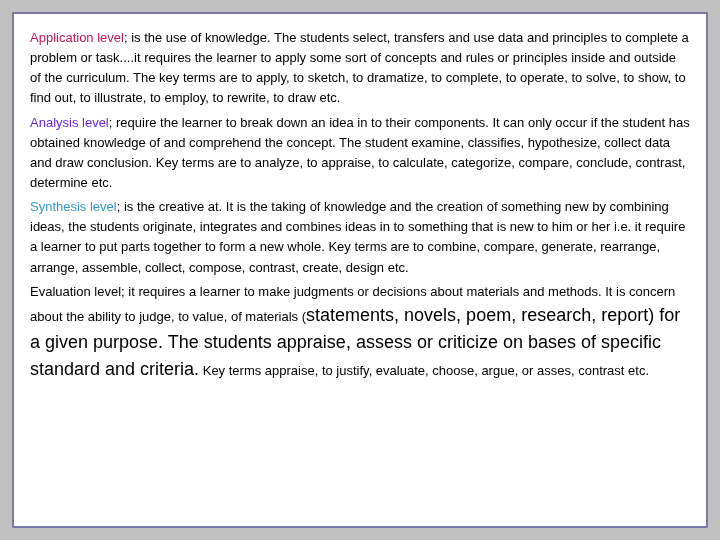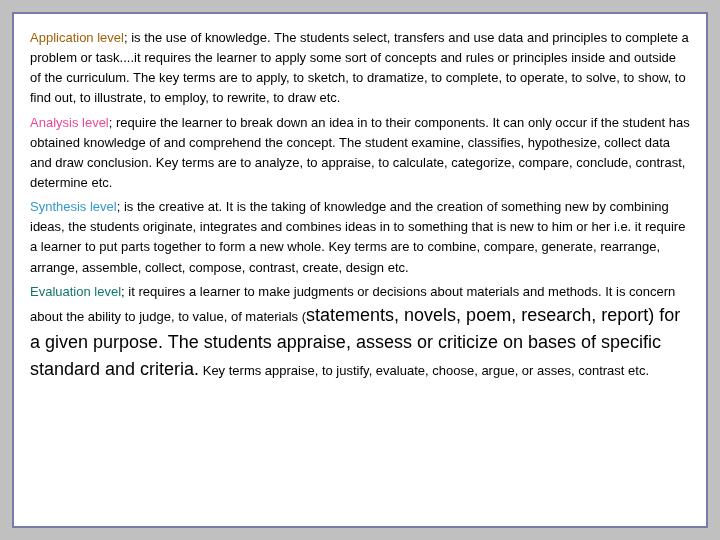--- a/index.html
+++ b/index.html
@@ -27,35 +27,35 @@
       overflow: hidden;
     }
 
     .text-block {
       font-size: 13px;
       line-height: 1.55;
       color: #000000;
     }
 
     .application-label {
-      color: #a16207;
+      color: #be185d;
     }
 
     .analysis-label {
-      color: #ec4899;
+      color: #6d28d9;
       margin-top: 6px;
     }
 
     .synthesis-label {
       color: #3399cc;
       text-align: right;
     }
 
     .evaluation-label {
-      color: #0f766e;
+      color: #000000;
       margin-top: 28px;
     }
 
     .paragraph {
       margin-bottom: 4px;
     }
 
     .large-text {
       font-size: 18px;
       line-height: 1.5;

